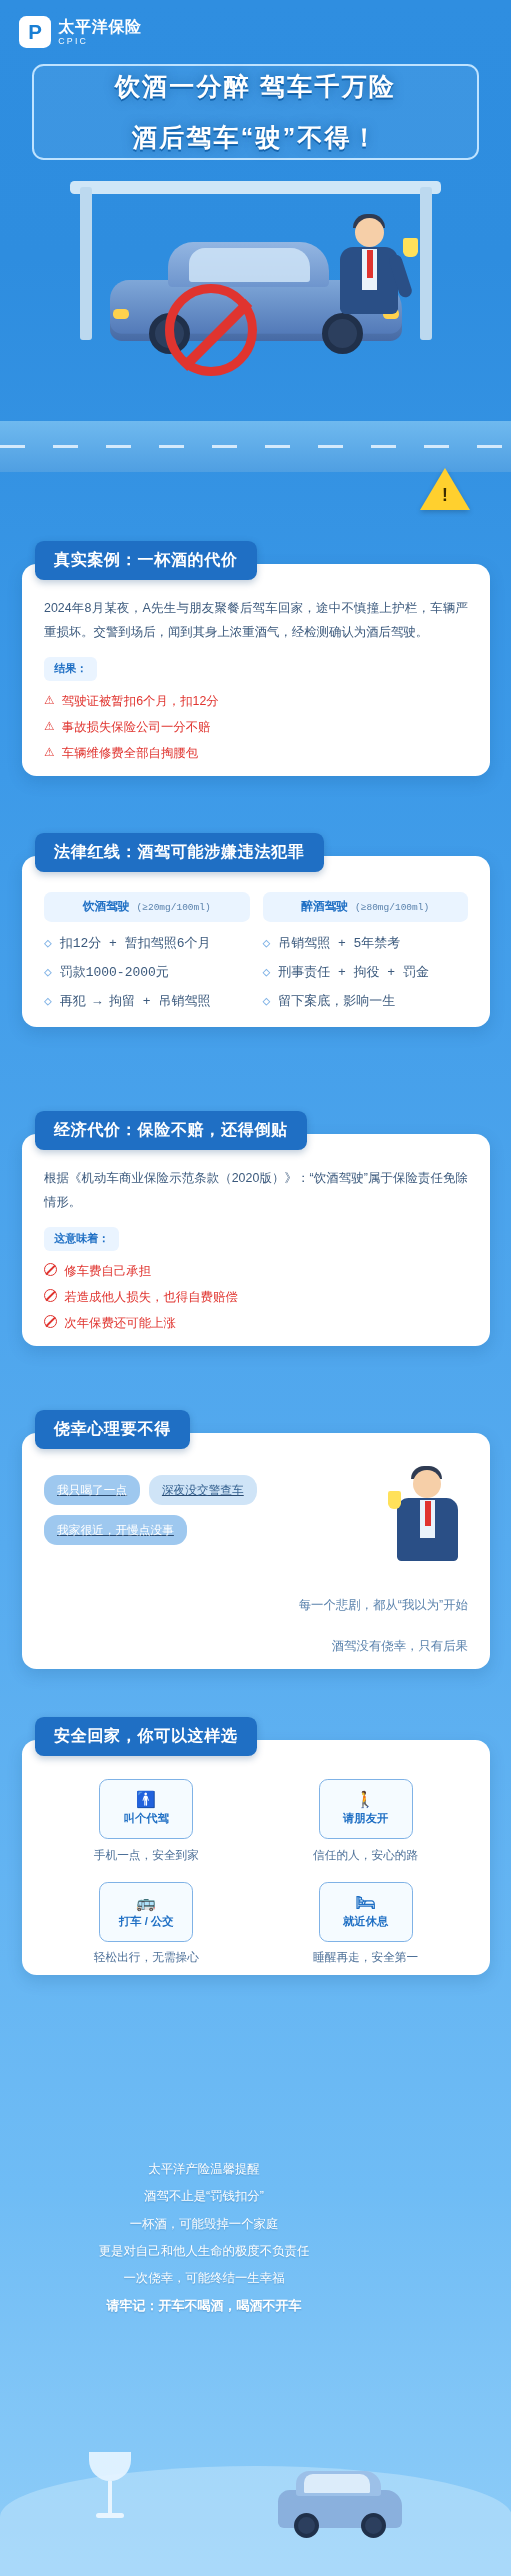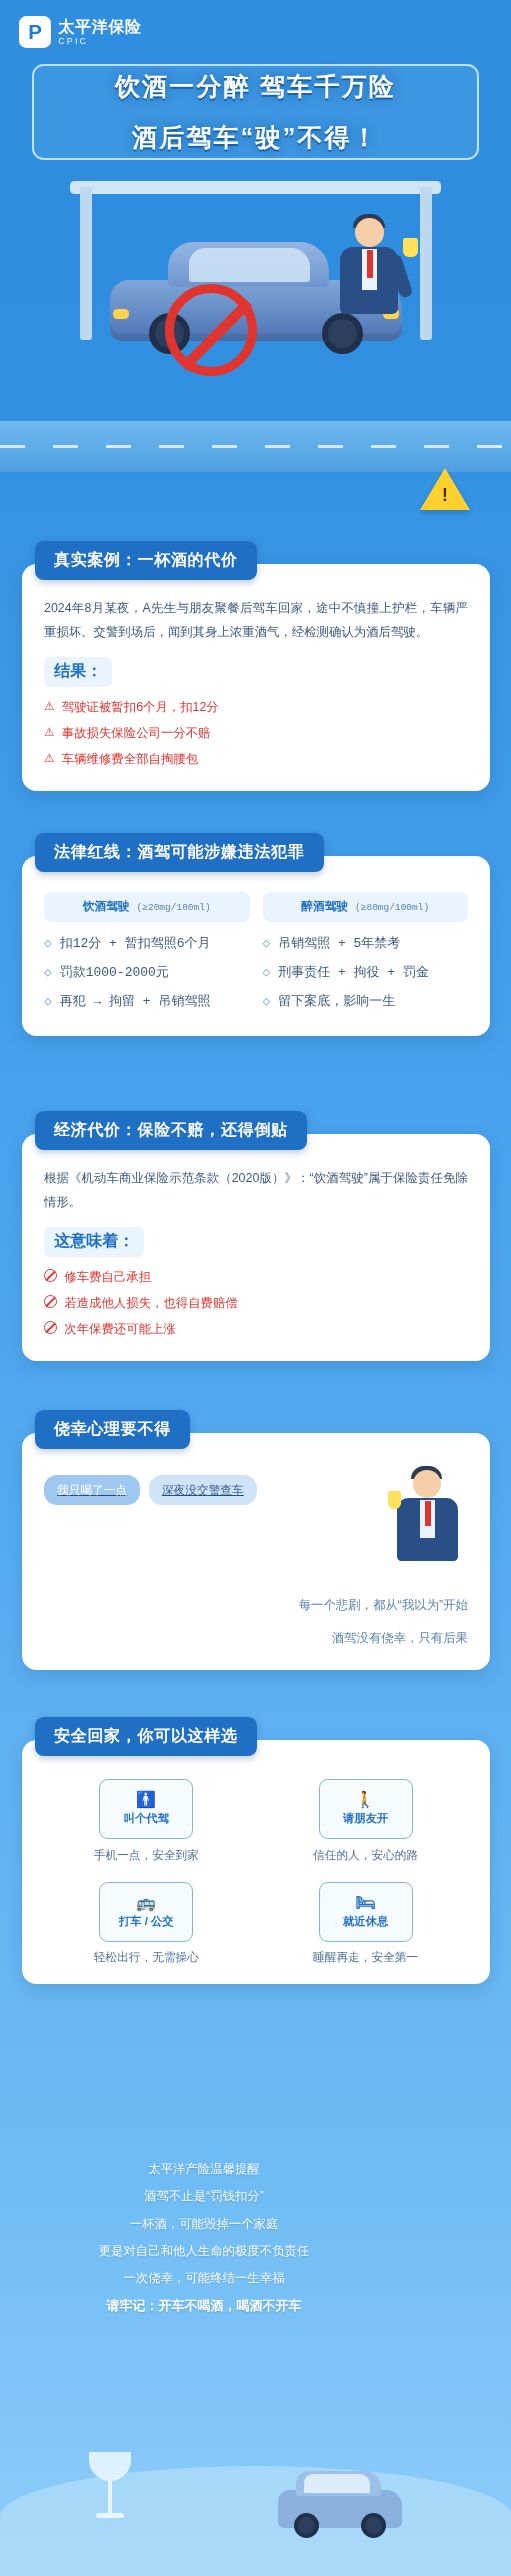--- a/index.html
+++ b/index.html
@@ -90,28 +90,28 @@
   .warn-tri span { position:absolute; left:-2.9px; top:17.5px; font-size:17.5px; font-weight:bold; color:#3b2c00; }
 
   
   .section { position:absolute; left:22px; width:468px; }
   .sec-title {
     display:inline-block; background:#1f6fc4; color:#fff; font-size:16px; font-weight:bold;
     padding:8.8px 19px; border-radius:8.8px; letter-spacing:0.7px; margin-left:13px;
     box-shadow:0 2.9px 7.3px rgba(12,60,110,.25);
   }
   .card {
-    margin-top:-16px; background:#fff; border-radius:14.6px; padding:32px 22px 19px;
+    margin-top:-16px; background:#fff; border-radius:14.6px; padding:32px 22px 10px;
     color:#2b4a6f; box-shadow:0 5.8px 16px rgba(10,60,110,.16);
   }
   .p { font-size:12.4px; line-height:1.95; color:#3c5a7d; text-align:justify; }
 
   .sub-label {
     display:inline-block; background:#eaf4ff; color:#1f6fc4; font-weight:bold;
-    font-size:16px; padding:4.4px 10.2px; border-radius:5.8px; margin:13px 0 7.3px;
+    font-size:11px; padding:4.4px 10.2px; border-radius:5.8px; margin:13px 0 7.3px;
   }
   .bullet-red { display:flex; align-items:flex-start; gap:7.3px; font-size:12.4px; color:#e0342f; line-height:2.1; }
   .ico-warn { color:#e0342f; font-size:11.7px; }
   .ico-ban {
     display:inline-block; width:13px; height:13px; border-radius:50%;
     border:1.8px solid #e0342f; position:relative; flex:none; margin-top:5.1px;
   }
   .ico-ban:after { content:""; position:absolute; left:-0.7px; top:4.4px; width:13px; height:1.8px; background:#e0342f; transform:rotate(-45deg); }
 
   
@@ -298,31 +298,34 @@
   </div>
 
   <div class="section" style="top:1410px;">
     <div class="sec-title">侥幸心理要不得</div>
     <div class="card">
       <div class="chat">
         <div class="chat-row">
           <span class="bubble">我只喝了一点</span>
           <span class="bubble right">深夜没交警查车</span>
         </div>
+        <div class="chat-row">
+          <span class="bubble">我家很近，开慢点没事</span>
+        </div>
         <div class="chat-person">
           <div class="cp-hair"></div>
           <div class="cp-head"></div>
           <div class="cp-body"></div>
           <div class="cp-shirt"></div>
           <div class="cp-tie"></div>
           <div class="cp-glass"></div>
         </div>
       </div>
       <div class="center-note">每一个悲剧，都从“我以为”开始</div>
-      <div class="center-note" style="margin-top:7px">酒驾没有侥幸，只有后果</div>
+      <div class="center-note" style="margin-top:15px">酒驾没有侥幸，只有后果</div>
     </div>
   </div>
 
   <div class="section" style="top:1717px;">
     <div class="sec-title">安全回家，你可以这样选</div>
     <div class="card">
       <div class="opt-grid">
         <div class="opt">
           <div class="opt-badge">
             <div class="opt-ico">🚹</div>

